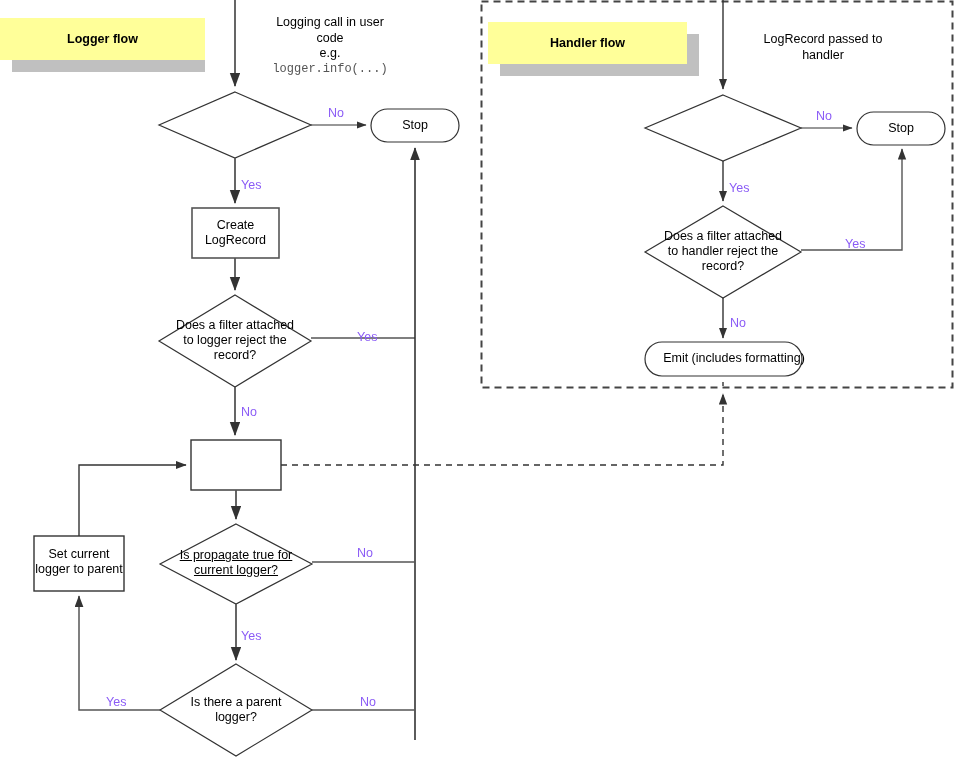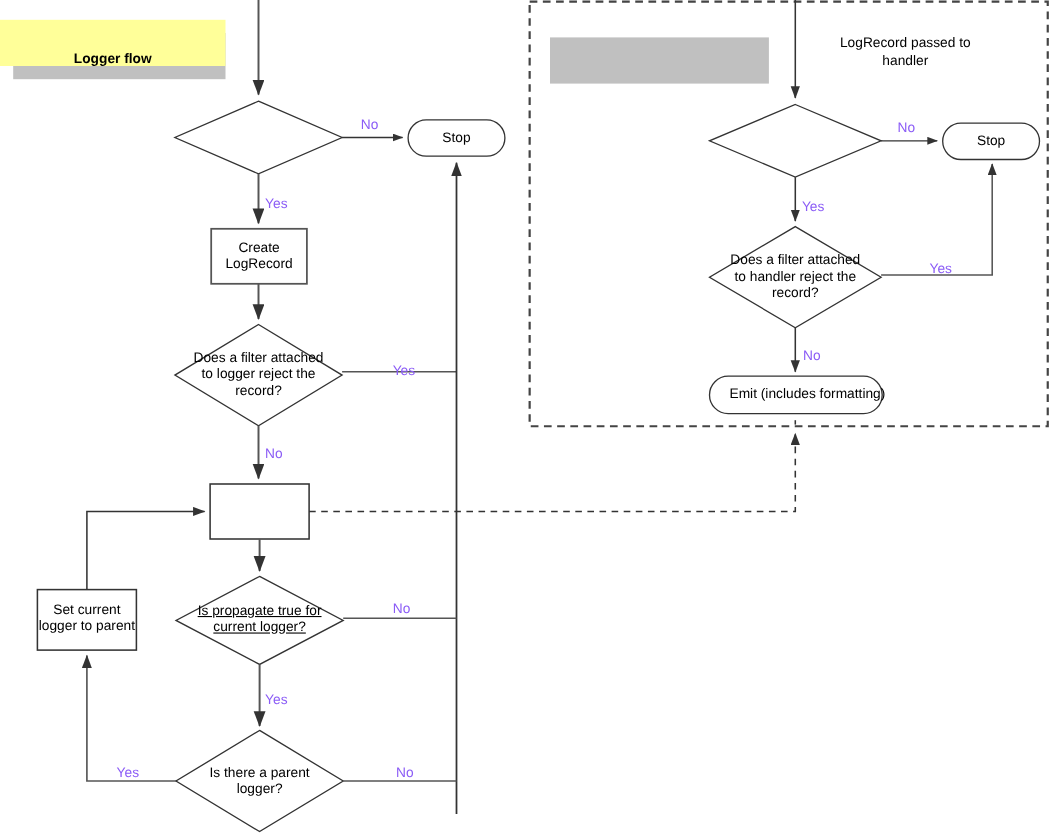--- a/index.html
+++ b/index.html
@@ -147,26 +147,35 @@
     <polygon points="723,206 801,252 723,298 645,252" fill="#ffffff" stroke="#333333" stroke-width="1.2"></polygon>
 
     <path d="M801,250 L902,250 L902,149" fill="none" stroke="#555555" stroke-width="1.4" marker-end="url(#arrow)"></path>
 
     <line x1="723" y1="298" x2="723" y2="338" stroke="#333333" stroke-width="1.4" marker-end="url(#arrow)"></line>
 
     <rect x="645" y="342" width="157" height="34" rx="17" ry="17" fill="#ffffff" stroke="#333333" stroke-width="1.2"></rect>
   </svg>
 
   <div class="title-shadow" style="left:12px; top:30px; width:193px; height:42px;"></div>
-  <div class="title-box" style="left:0px; top:18px; width:205px; height:42px;align-items:flex-end;">
+  <div class="title-box" style="left:0px; top:18px; width:205px; height:42px;">
     <span>Logger flow</span>
   </div>
 
   <div class="title-shadow" style="left:500px; top:34px; width:199px; height:42px;"></div>
-
+  <div class="title-box" style="left:488px; top:22px; width:199px; height:42px;">
+    <span>Handler flow</span>
+  </div>
+
+  <div class="free-text" style="left:240px; top:15px; width:180px;">
+    <div>Logging call in user</div>
+    <div>code</div>
+    <div>e.g.</div>
+    <div class="mono">logger.info(...)</div>
+  </div>
 
 
   <div class="node-label" style="left:371px; top:118px; width:88px;">
     <span>Stop</span>
   </div>
 
   <div class="node-label" style="left:192px; top:218px; width:87px;">
     <div>Create</div>
     <div>LogRecord</div>
   </div>

